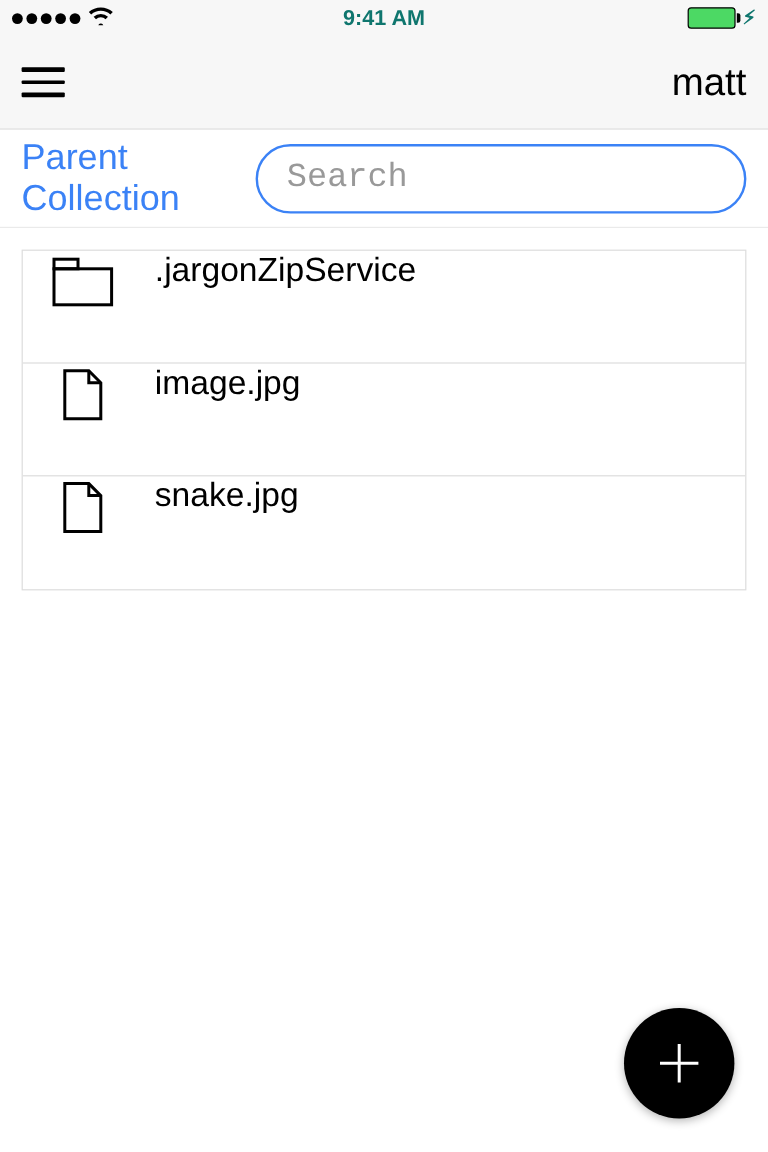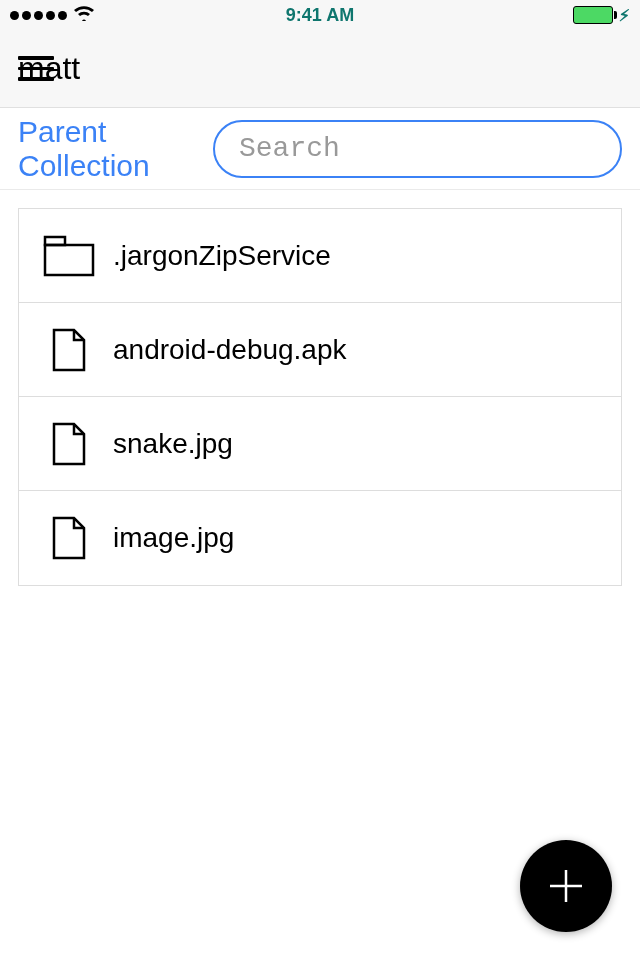--- a/index.html
+++ b/index.html
@@ -14,31 +14,31 @@
     .dot { width: 9px; height: 9px; border-radius: 50%; background: #000; }
     .wifi-icon { display: inline-block; }
     .battery { width: 40px; height: 18px; border: 1.8px solid #000; border-radius: 3px; position: relative; background: #4cd964; }
     .battery::after { content: ""; position: absolute; right: -5px; top: 4px; width: 3px; height: 8px; background: #000; border-radius: 0 2px 2px 0; }
     .bolt { font-size: 16px; margin-left: 2px; }
 
     
     .title-bar { height: 78px; background: #f7f7f7; display: flex; align-items: center; padding: 0 18px; border-bottom: 1px solid #e0e0e0; }
     .menu-btn { width: 40px; height: 40px; display: flex; flex-direction: column; justify-content: center; gap: 7px; cursor: pointer; }
     .menu-btn span { display: block; width: 36px; height: 3.5px; background: #000; border-radius: 1px; }
-    .title-text { flex: 1; text-align: left; font-size: 32px; font-weight: 400; color: #000; margin-left: -40px; }
+    .title-text { flex: 1; text-align: right; font-size: 32px; font-weight: 400; color: #000; margin-left: -40px; }
 
     
     .action-row { height: 82px; display: flex; align-items: center; padding: 0 18px; gap: 48px; border-bottom: 1px solid #eaeaea; }
     .parent-link { color: #3b82f6; font-size: 30px; font-weight: 400; cursor: pointer; }
     .search-input { flex: 1; height: 58px; border: 2px solid #3b82f6; border-radius: 30px; padding: 0 24px; font-size: 28px; color: #333; outline: none; background: #fff; font-family: Liberation Mono, monospace; }
     .search-input::placeholder { color: #999; }
 
     
     .file-list { margin: 18px; border: 1px solid #ddd; }
-    .file-row { display: flex; align-items: center; height: 94px; padding: 0 24px; border-bottom: 1px solid #ddd; cursor: pointer; gap: 18px; }
+    .file-row { display: flex; height: 94px; padding: 0 24px; border-bottom: 1px solid #ddd; cursor: pointer; gap: 34px; }
     .file-row:last-child { border-bottom: none; }
     .icon-slot { width: 52px; height: 52px; display: flex; align-items: center; justify-content: center; flex-shrink: 0; }
     .file-name { font-size: 28px; color: #000; }
 
     
     .fab { position: absolute; right: 28px; bottom: 28px; width: 92px; height: 92px; border-radius: 50%; background: #000; display: flex; align-items: center; justify-content: center; cursor: pointer; box-shadow: 0 2px 8px rgba(0,0,0,0.3); }
     .fab svg { width: 48px; height: 48px; }
   </style>
 </head>
 <body>
@@ -89,39 +89,30 @@
       </span>
       <span class="file-name">.jargonZipService</span>
     </div>
     <div class="file-row">
       <span class="icon-slot">
         <svg width="36" height="44" viewBox="0 0 36 44">
           <path d="M3 2 h20 l10 10 v30 h-30 z" fill="none" stroke="#000" stroke-width="2.5"></path>
           <path d="M23 2 v10 h10" fill="none" stroke="#000" stroke-width="2.5"></path>
         </svg>
       </span>
-      <span class="file-name">android-debug.apk</span>
+      <span class="file-name">image.jpg</span>
     </div>
     <div class="file-row">
       <span class="icon-slot">
         <svg width="36" height="44" viewBox="0 0 36 44">
           <path d="M3 2 h20 l10 10 v30 h-30 z" fill="none" stroke="#000" stroke-width="2.5"></path>
           <path d="M23 2 v10 h10" fill="none" stroke="#000" stroke-width="2.5"></path>
         </svg>
       </span>
       <span class="file-name">snake.jpg</span>
-    </div>
-    <div class="file-row">
-      <span class="icon-slot">
-        <svg width="36" height="44" viewBox="0 0 36 44">
-          <path d="M3 2 h20 l10 10 v30 h-30 z" fill="none" stroke="#000" stroke-width="2.5"></path>
-          <path d="M23 2 v10 h10" fill="none" stroke="#000" stroke-width="2.5"></path>
-        </svg>
-      </span>
-      <span class="file-name">image.jpg</span>
     </div>
   </div>
 
 <div class="fab">
   <svg viewBox="0 0 48 48">
     <line x1="24" y1="8" x2="24" y2="40" stroke="#fff" stroke-width="2.5"></line>
     <line x1="8" y1="24" x2="40" y2="24" stroke="#fff" stroke-width="2.5"></line>
   </svg>
 </div>
 

